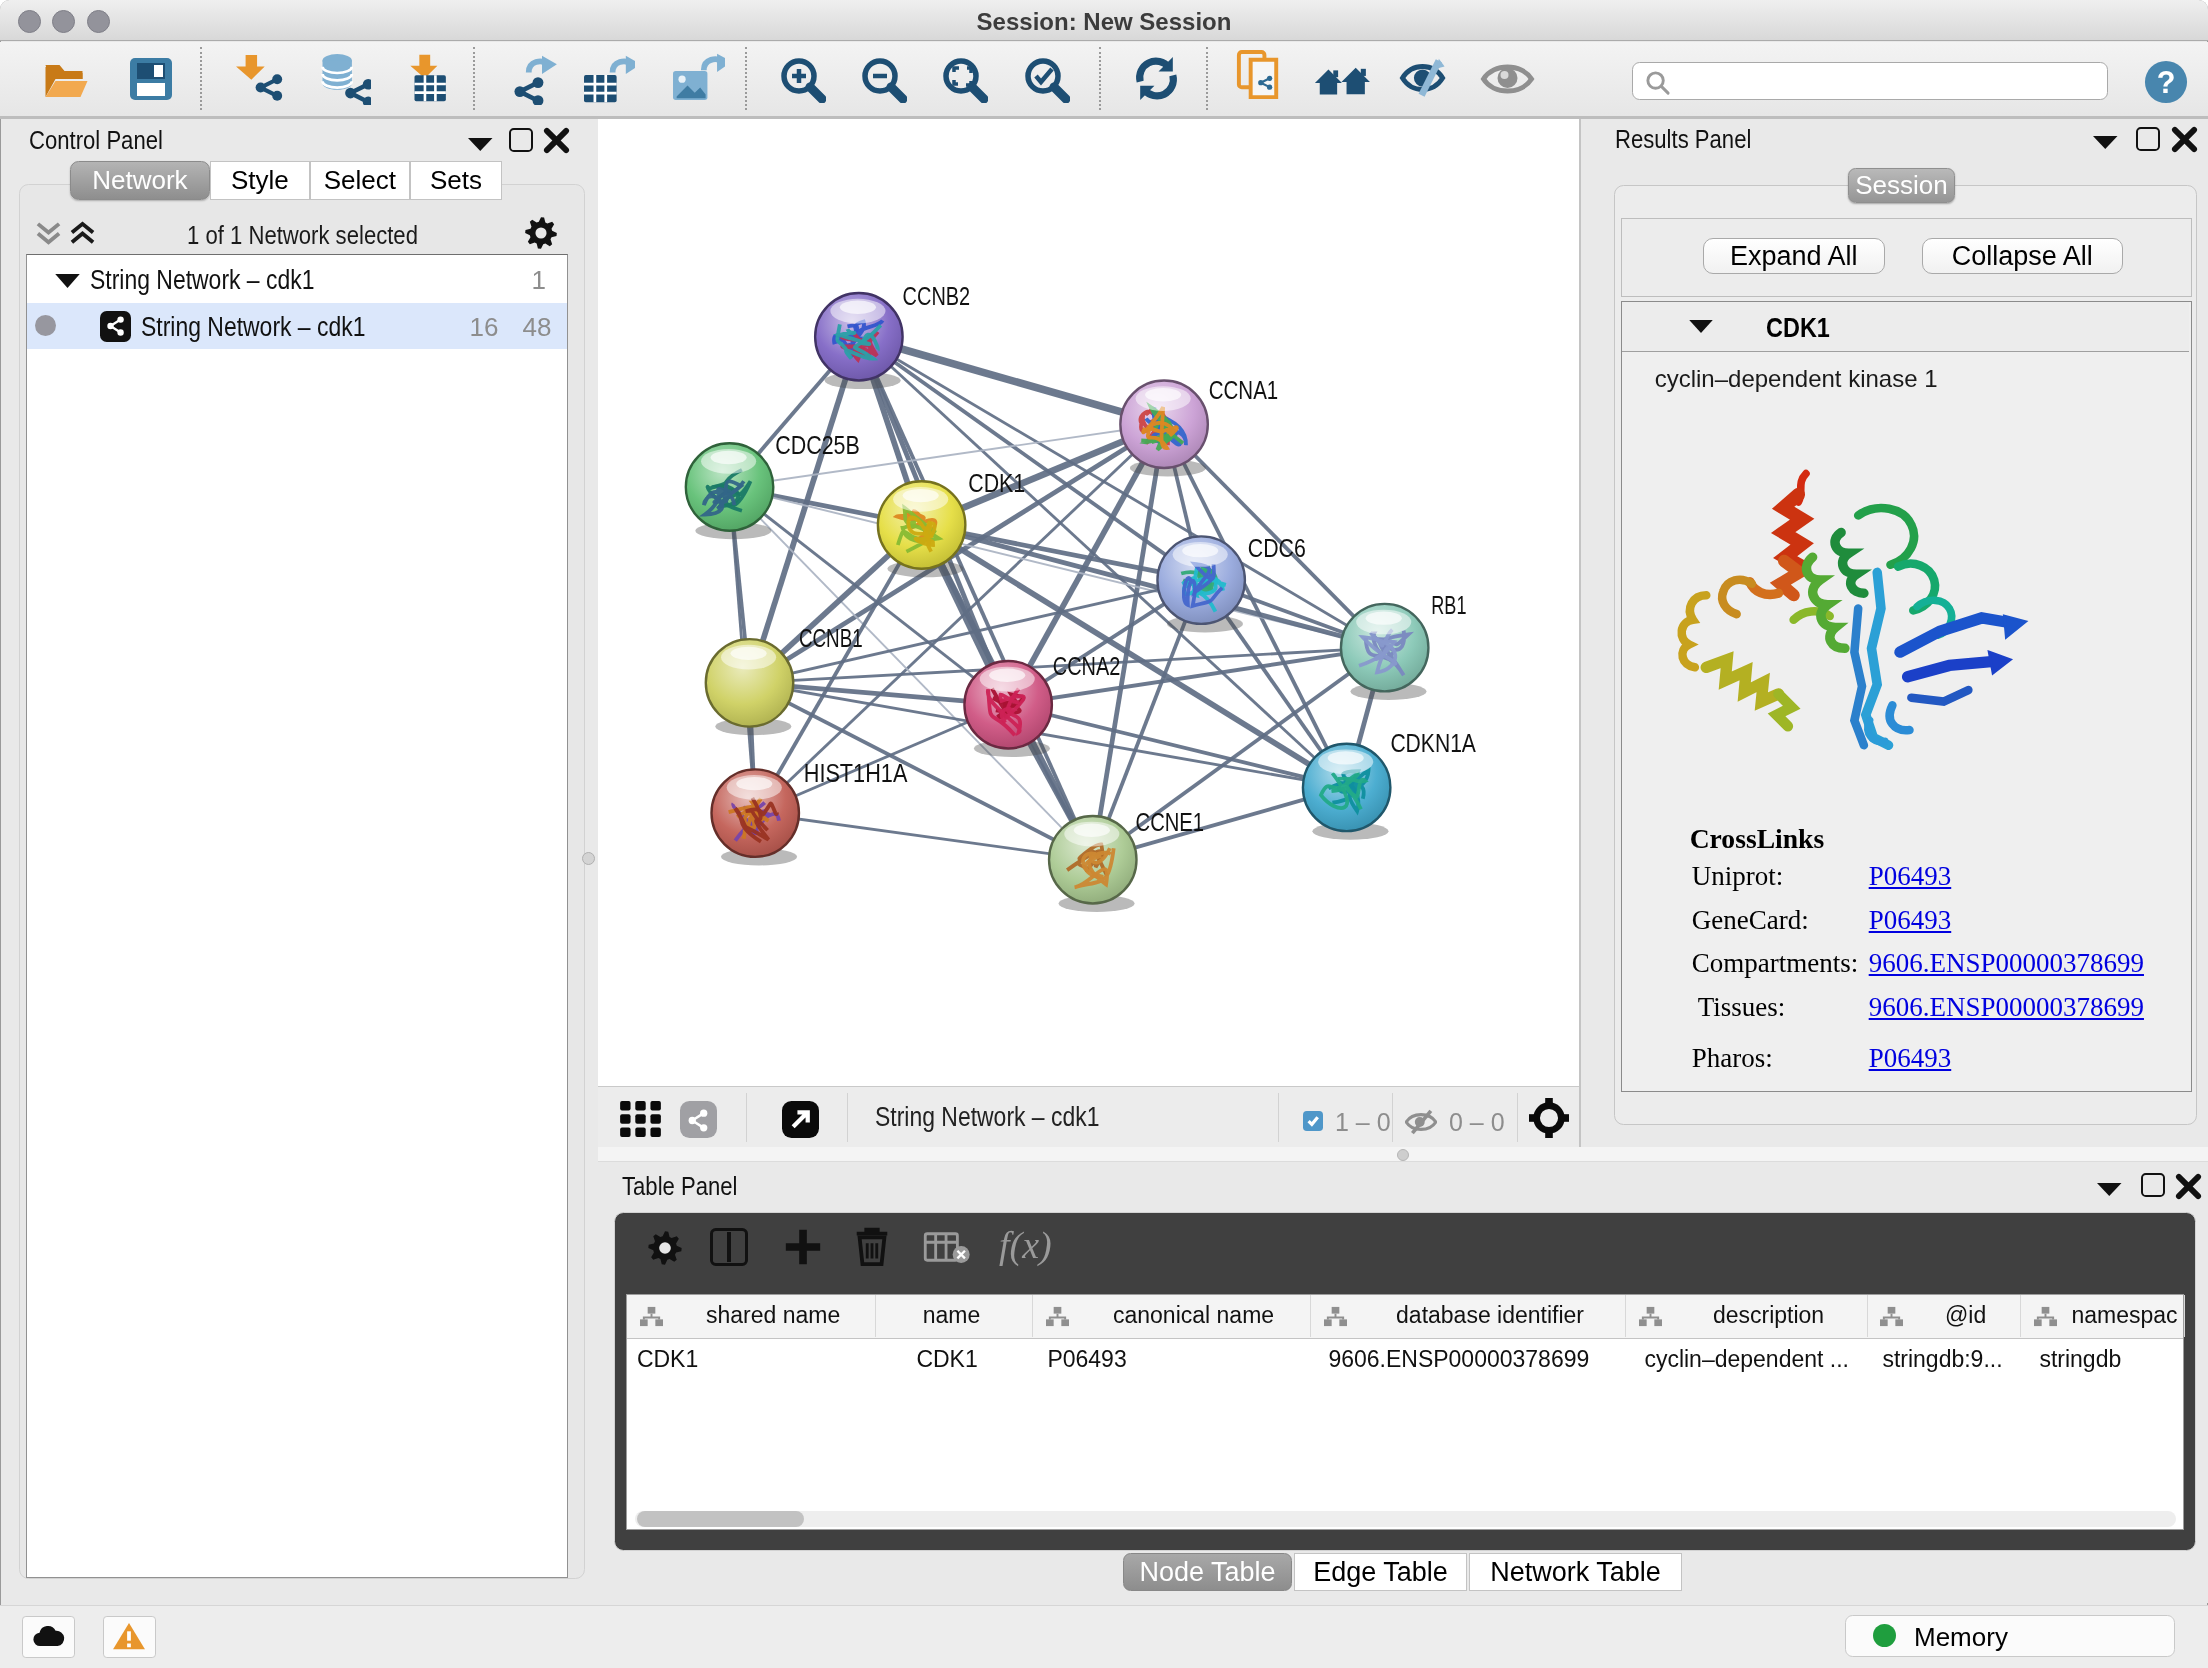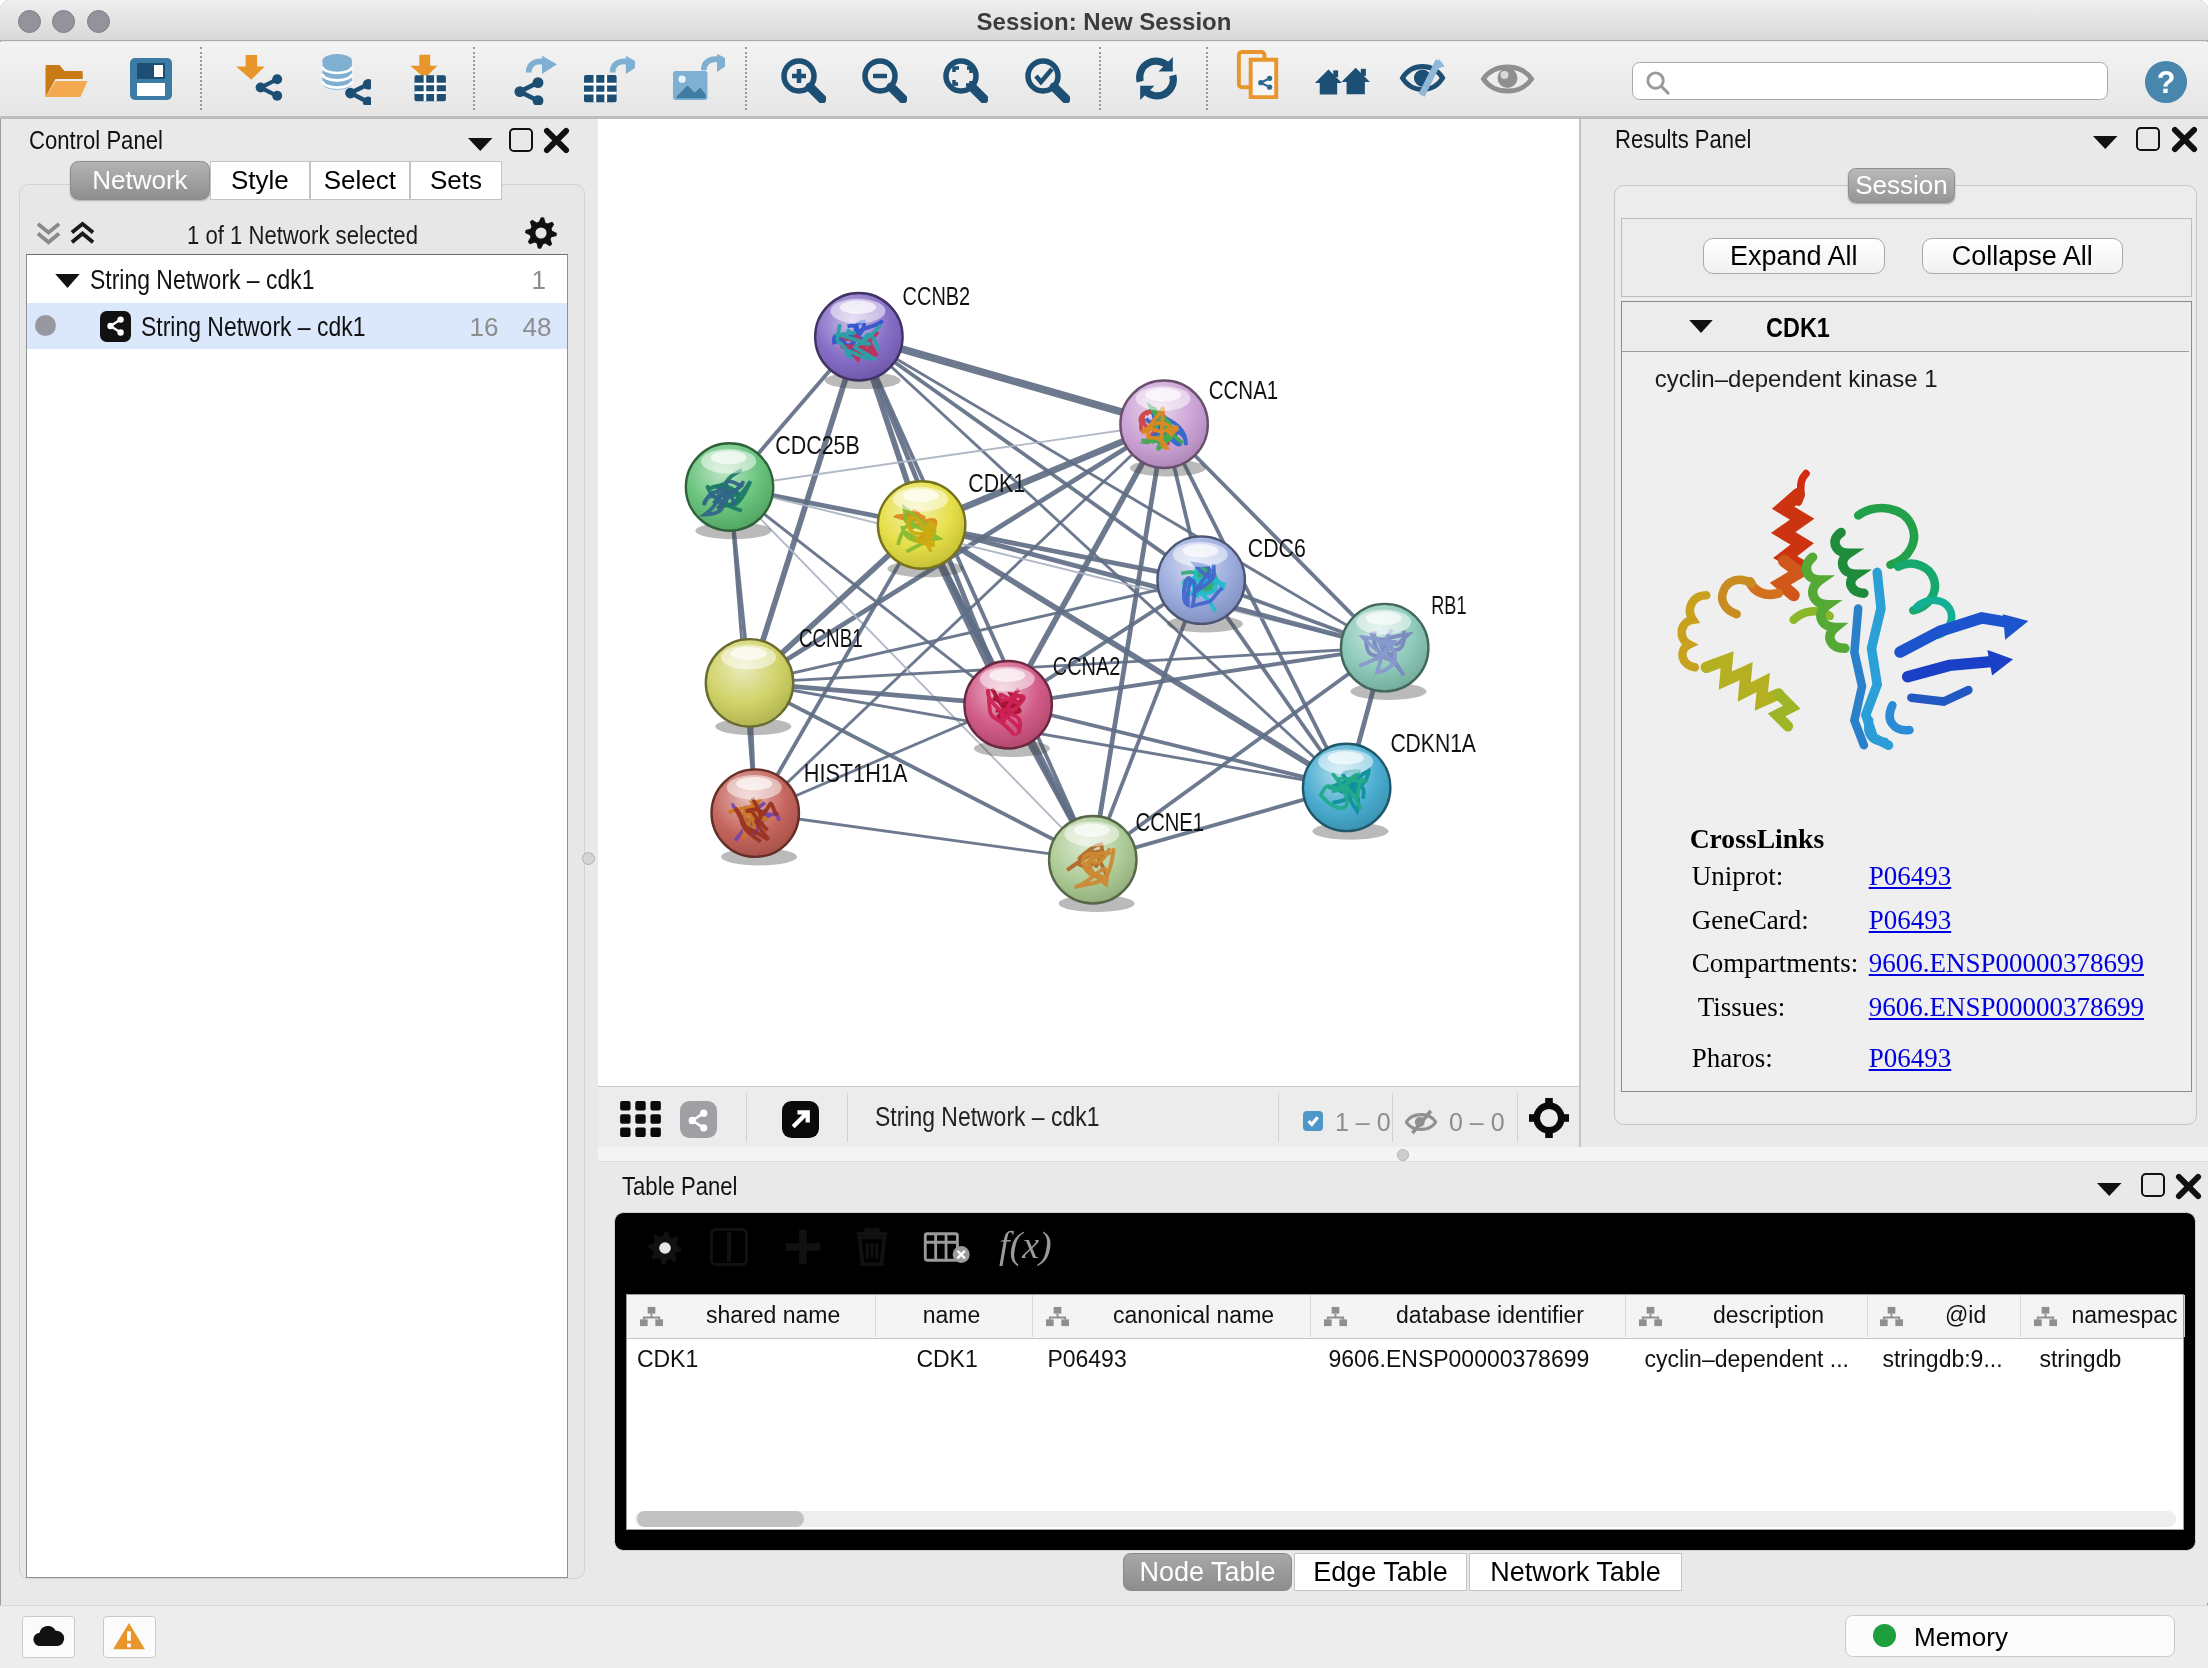--- a/index.html
+++ b/index.html
@@ -36,21 +36,21 @@
 .rbody{left:33px;top:66px;width:583px;height:940px;background:#ececec;border:1px solid #c6c6c6;border-radius:9.5px;}
 .rbtnrow{left:5.7px;top:32px;width:571px;height:79px;border:1px solid #bdbdbd;background:#ececec;}
 .rbtn{top:19px;height:36px;background:linear-gradient(#ffffff,#f1f1f1);border:1px solid #a9a9a9;border-radius:10px;font-size:27px;color:#000;text-align:center;line-height:34px;}
 .rscroll{left:5.7px;top:115px;width:571px;height:791px;border:1.9px solid #8b8b8b;background:#efefef;}
 .cdkhdr{left:0px;top:0px;width:567px;height:50px;background:#ececec;border-bottom:1.9px solid #9f9f9f;}
 .serif{font-family:Liberation Serif, serif;}
 .xlrow{font-size:27px;color:#000;}
 .xlink{color:#0000e0;text-decoration:underline;}
 
 .tpanel{left:598px;top:1162px;width:1610px;height:441px;background:#e9e9e9;}
-.tbody{left:16px;top:50px;width:1582px;height:339px;background:#000000;border:1px solid #d2d2d2;border-radius:9.5px;}
+.tbody{left:16px;top:50px;width:1582px;height:339px;background:#404040;border:1px solid #d2d2d2;border-radius:9.5px;}
 .ttable{left:11.4px;top:81px;width:1558px;height:236px;background:#fff;border:1.9px solid #9c9c9c;}
 .thead{left:0;top:0;width:100%;height:44px;background:#f4f4f4;border-bottom:1.9px solid #c4c4c4;font-size:23px;color:#111;}
 .tcol{position:absolute;top:0;height:42px;border-right:1.9px solid #d8d8d8;}
 .tcell{position:absolute;top:51px;font-size:23px;color:#111;}
 .hscroll{left:7.6px;top:216px;width:1541px;height:16px;background:#eee;border-radius:8.6px;}
 .hthumb{left:1.9px;top:0;width:167px;height:16px;background:#c2c2c2;border-radius:8.6px;}
 .btabs{left:525px;top:391px;height:38px;}
 .btab{position:absolute;top:0;height:38px;background:#fff;border:1px solid #c3c3c3;font-size:27px;color:#000;text-align:center;line-height:36px;}
 .btab.active{background:linear-gradient(#a8a8a8,#8d8d8d);color:#fff;border-color:#888;border-radius:7.6px;}
 

